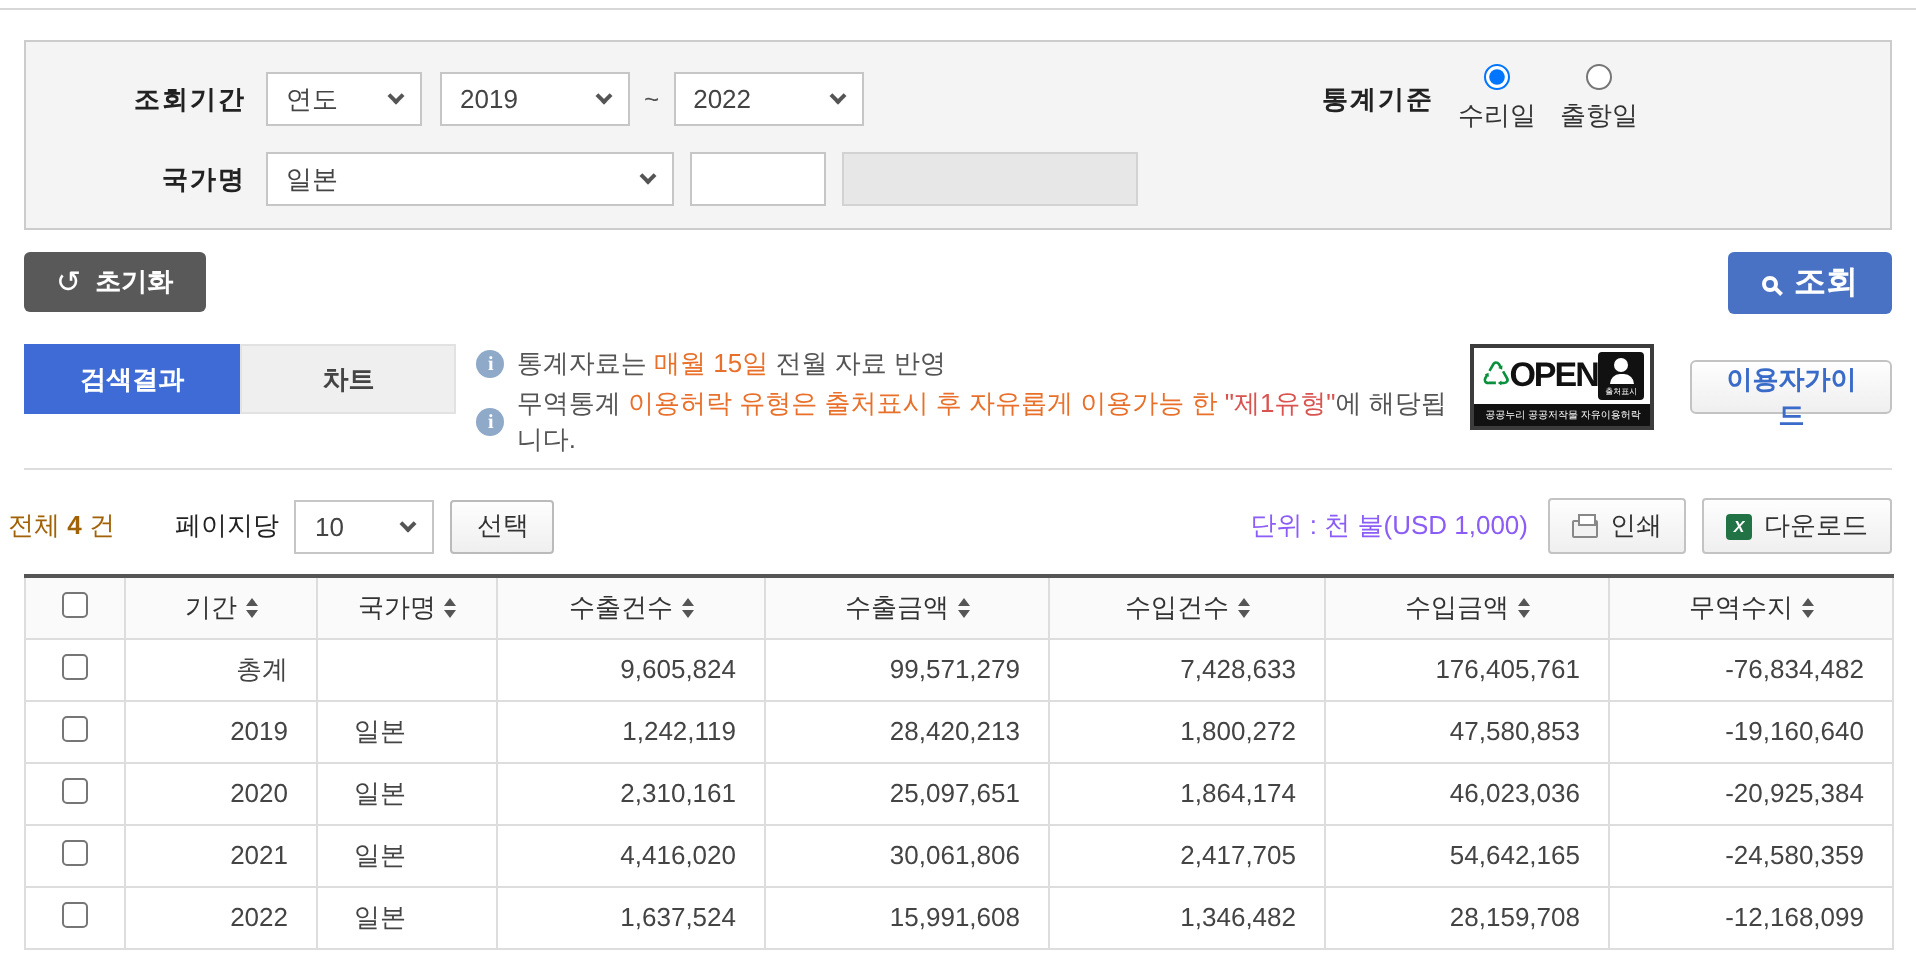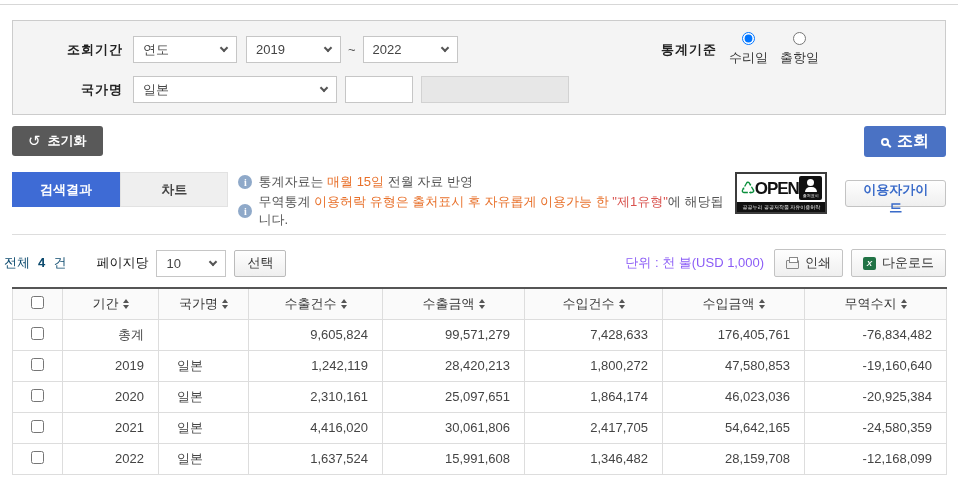--- a/index.html
+++ b/index.html
@@ -56,21 +56,21 @@
              justify-content:center; border-radius:2px; }
   .person { width:7px; height:7px; background:#fff; border-radius:50%; }
   .person2 { width:12px; height:5px; background:#fff; border-radius:5px 5px 0 0; margin-top:1px; }
   .src-label { color:#fff; font-size:4px; margin-top:1px; }
   .open-foot { background:#111; color:#fff; font-size:5px; text-align:center; padding:2px 1px; white-space:nowrap; }
   .btn-guide { height:27px; background:linear-gradient(#fefefe,#efefef); border:1px solid #c3c3c3; border-radius:3px;
                color:#3a6bc9; font-weight:bold; padding:0 14px; cursor:pointer; font-size:13px; }
 
   
   .toolbar { display:flex; align-items:center; margin:14px 12px 10px 4px; }
-  .total { color:#0c4a6e;font-family:Liberation Mono, monospace; } .total b { font-weight:bold; }
+  .total { color:#a16207; } .total b { font-weight:bold; }
   .pp-label { margin-left:30px; margin-right:8px; color:#222; }
   .toolbar .sel { width:70px; }
   .unit { margin-left:auto; color:#8b5cf6; margin-right:10px; }
   .tool-btn { display:flex; align-items:center; gap:6px; height:28px; background:linear-gradient(#fefefe,#efefef);
               border:1px solid #c3c3c3; border-radius:2px; padding:0 11px; cursor:pointer; font-size:13px; color:#333; }
   .tool-btn + .tool-btn { margin-left:8px; }
   .icon-print { width:13px; height:9px; border:1px solid #888; background:#f2f2f2; position:relative; border-radius:1px; margin-top:2px; }
   .icon-print::before { content:''; position:absolute; left:2px; top:-4px; width:7px; height:4px; background:#fff; border:1px solid #888; }
   .icon-xls { width:13px; height:13px; background:#217346; color:#fff; font-size:8px; font-weight:bold; border-radius:2px;
               display:inline-flex; align-items:center; justify-content:center; }
@@ -93,21 +93,21 @@
               display:flex; align-items:center; justify-content:center; cursor:pointer; font-size:13px; }
 </style>
 </head>
 <body>
 
 <div class="top-line"></div>
 
 <div class="search-box">
   <div class="f-row">
     <span class="f-label">조회기간</span>
-    <div class="sel" style="width:104px">
+    <div class="sel" style="width:78px">
       <span>연도</span>
       <i class="caret"></i>
     </div>
     <div class="sel" style="width:95px; margin-left:9px">
       <span>2019</span>
       <i class="caret"></i>
     </div>
     <span class="tilde">~</span>
     <div class="sel" style="width:95px">
       <span>2022</span>

